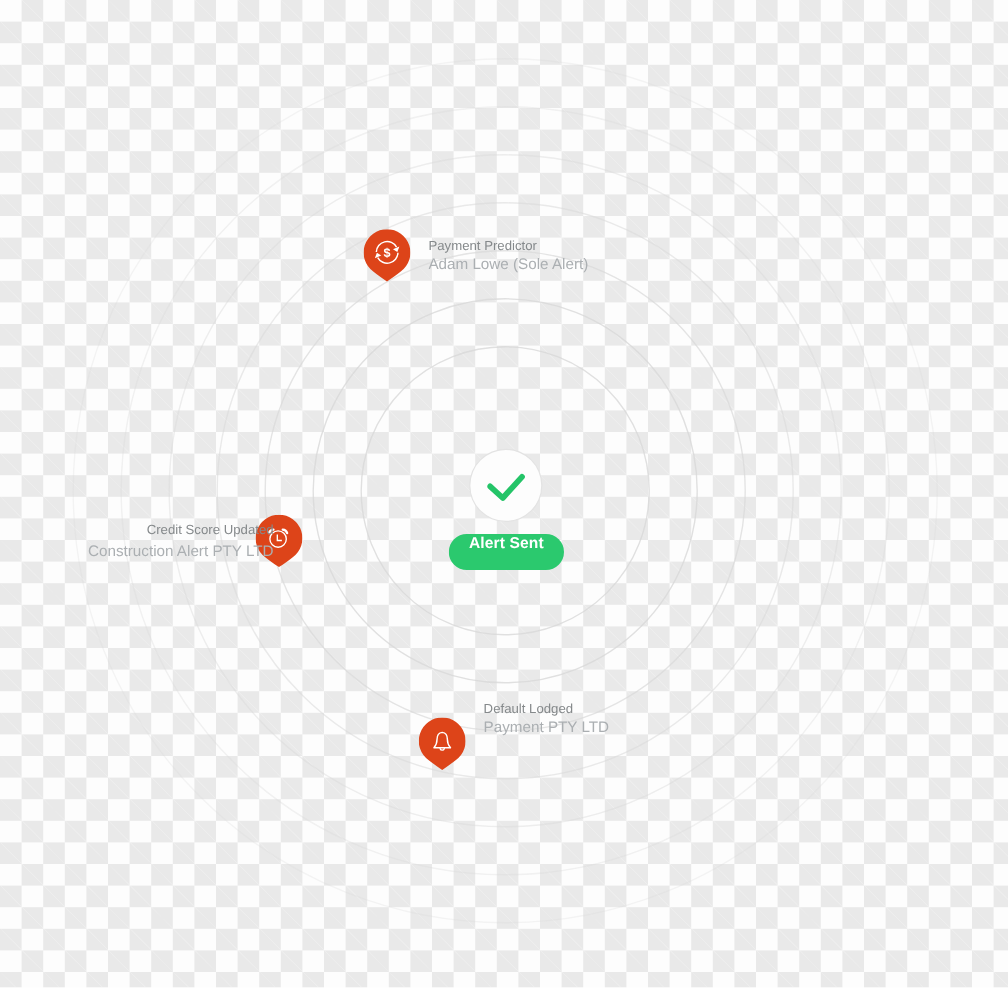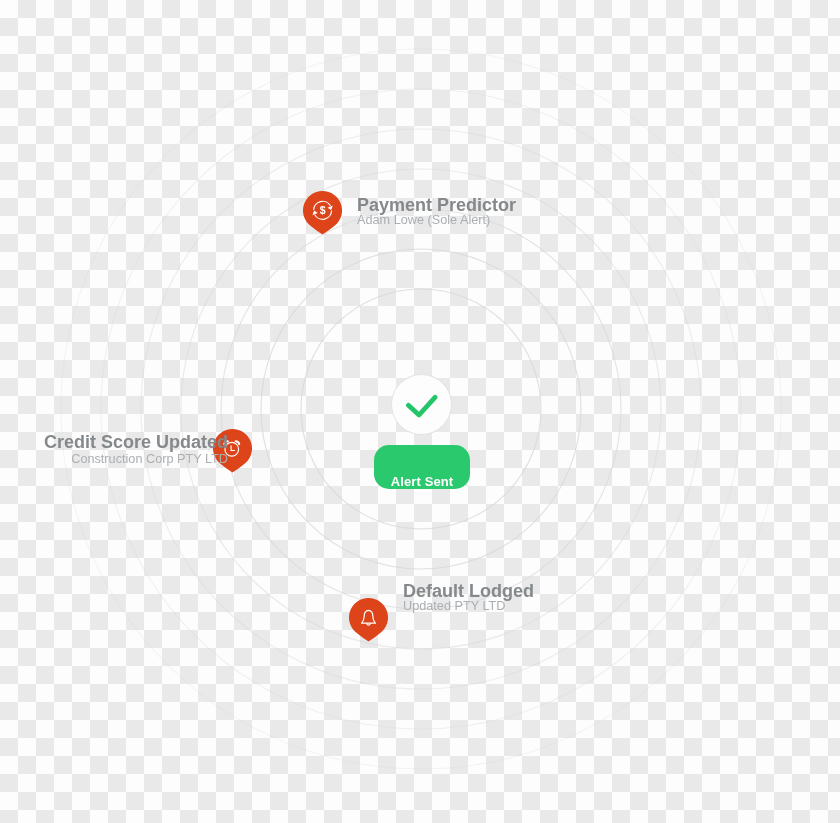--- a/index.html
+++ b/index.html
@@ -18,31 +18,31 @@
     background-size:36px 36px;
     background-position:0 0,18px 18px;
   }
   .abs{position:absolute;}
   #rings{left:0;top:0;}
 
   
   #check-circle{left:390.6px;top:374px;width:61px;height:60.5px;border-radius:50%;
      background:#fdfdfd;border:1px solid #e3e3e3;box-sizing:border-box;}
   #check-circle svg{position:absolute;left:14.6px;top:19px;}
-  #alert-btn{left:374px;top:445px;width:96px;height:44px;border-radius:15px;
+  #alert-btn{left:374px;top:445px;width:96px;height:30px;border-radius:15px;
      background:#2bc96e;color:#fff;font-size:13px;font-weight:700;
-     display:flex;align-items:flex-end;justify-content:center;letter-spacing:.1px;transform:translateZ(0);}
+     display:flex;align-items:flex-start;justify-content:center;letter-spacing:.1px;transform:translateZ(0);}
 
   
   .pin{position:absolute;width:39px;height:44px;}
   .pin svg{position:absolute;left:0;top:0;}
 
   
   .node-label{position:absolute;}
-  .node-title{font-size:18px;font-weight:700;color:#85898b;white-space:nowrap;line-height:inherit;transform:translateZ(0);}
+  .node-title{font-size:11px;font-weight:400;color:#85898b;white-space:nowrap;line-height:inherit;transform:translateZ(0);}
   .node-sub{font-size:12.7px;font-weight:400;color:#abafb2;white-space:nowrap;line-height:inherit;transform:translateZ(0);}
   #label-0{left:357px;top:198px;line-height:15px;}
   #label-1{left:0;top:434px;width:200px;text-align:right;line-height:17.2px;margin-left:28px;}
   #label-2{left:403px;top:584px;line-height:15px;}
 </style>
 </head>
 <body>
 
 <div id="stage">
 
@@ -90,30 +90,30 @@
       <g transform="translate(18.75,20.05)">
         <path fill="none" stroke="#fff" stroke-width="2.0" stroke-linecap="round" d="M-7.5 -4.9 A3.9 3.9 0 0 1 -3.9 -7.7"></path>
         <path fill="none" stroke="#fff" stroke-width="2.0" stroke-linecap="round" d="M7.5 -4.9 A3.9 3.9 0 0 0 3.9 -7.7"></path>
         <circle cx="0" cy="0.15" r="6.85" fill="none" stroke="#fff" stroke-width="1.15"></circle>
         <path fill="none" stroke="#fff" stroke-width="1.15" stroke-linecap="butt" d="M-0.65 -3.6 L-0.65 1.4 L3.15 1.4"></path>
       </g>
     </svg>
   </div>
   <div class="node-label" id="label-1">
     <div class="node-title">Credit Score Updated</div>
-    <div class="node-sub">Construction Corp PTY LTD</div>
+    <div class="node-sub">Construction Alert PTY LTD</div>
   </div>
 
   <div class="pin" style="left:349px;top:598px">
     <svg width="39" height="44" viewBox="0 0 39 44">
       <path class="pinbody" fill="#dd4419" d="M19.5 0 A19.5 19.5 0 0 1 30.96 35.28 C27.54 38.05 23.56 40.83 19.5 43.6 C15.44 40.83 11.46 38.05 8.04 35.28 A19.5 19.5 0 0 1 19.5 0 Z"></path>
       <g transform="translate(19.5,18.9)" fill="none" stroke="#fff" stroke-width="1.2" stroke-linejoin="round">
         <path d="M-6.9 6.3 C-4.9 4.0 -4.3 2.0 -4.3 -0.8 C-4.3 -4.0 -2.5 -6.3 0 -6.6 C2.5 -6.3 4.3 -4.0 4.3 -0.8 C4.3 2.0 4.9 4.0 6.9 6.3 Z"></path>
         <path d="M-1.7 7.0 A1.8 1.8 0 0 0 1.7 7.0" stroke-linecap="round"></path>
       </g>
     </svg>
   </div>
   <div class="node-label" id="label-2">
     <div class="node-title">Default Lodged</div>
-    <div class="node-sub">Updated PTY LTD</div>
+    <div class="node-sub">Payment PTY LTD</div>
   </div>
 
 </div>
 
 </body></html>

